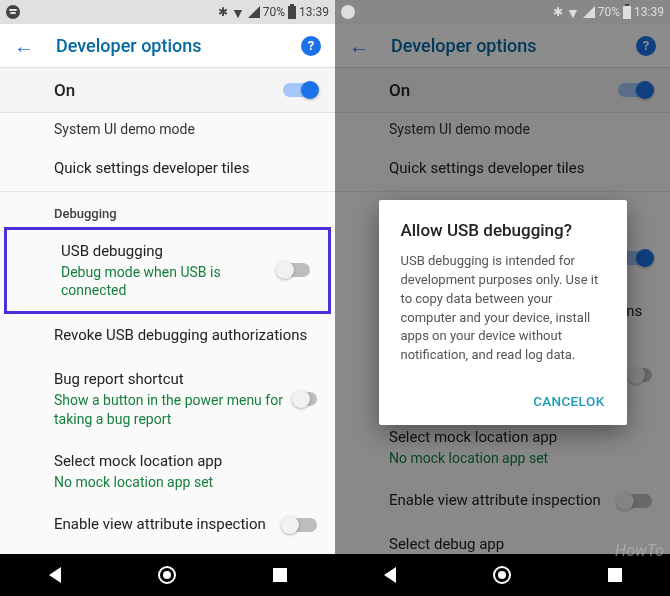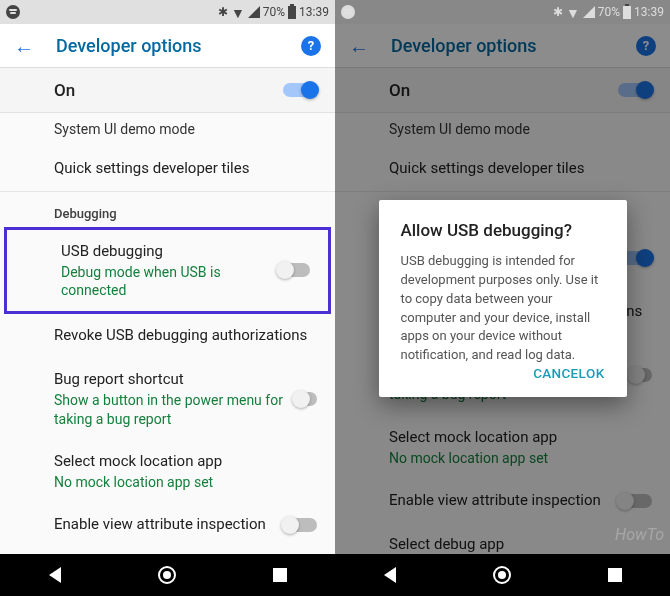--- a/index.html
+++ b/index.html
@@ -33,24 +33,24 @@
   .cutrow { padding: 0 16px 10px 54px; font-size:15px; color:#222; }
   .highlight { border: 3px solid #4b2ed4; margin: 0 4px; }
   .navbar { height: 42px; background: #000; display:flex; align-items:center; justify-content:space-around; }
   .circle-icon { width:18px; height:18px; border:2px solid #fff; border-radius:50%; position:relative; }
   .circle-icon::after { content:''; position:absolute; top:3px; left:3px; width:8px; height:8px; background:#fff; border-radius:50%; }
   .square-icon { width:14px; height:14px; background:#fff; }
   
   .scrim { position:absolute; inset:0; background:rgba(0,0,0,.45); }
   .dialog { position:absolute; left:50%; top:200px; transform:translateX(-50%); width:248px; background:#fff; border-radius:2px; box-shadow:0 8px 24px rgba(0,0,0,.4); padding:20px 22px 8px 22px; }
   .dialog-title { font-size:17px; font-weight:500; color:#222; margin-bottom:12px; }
-  .dialog-body { font-size:13px; color:#555; line-height:1.45; margin-bottom:0; }
+  .dialog-body { font-size:13px; color:#555; line-height:1.45; margin-bottom:28px; }
   .dialog-actions { display:flex; justify-content:flex-end; padding-bottom:8px; }
   .dialog-btn { color:#1a9bb8; font-size:13.5px; font-weight:500; cursor:pointer; letter-spacing:.3px; }
-  .watermark { position:absolute; right:6px; bottom:52px; color:#bbb; font-size:16px; font-style:italic; opacity:.6; pointer-events:none; }
+  .watermark { position:absolute; right:6px; bottom:36px; color:#bbb; font-size:16px; font-style:italic; opacity:.6; pointer-events:none; }
   .tri { display:inline-block; width:0; height:0; border-top:8px solid transparent; border-bottom:8px solid transparent; border-right:12px solid #fff; }
   .batt { display:inline-block; width:8px; height:13px; background:#444; position:relative; }
   .batt::before { content:''; position:absolute; top:-2px; left:2px; width:4px; height:2px; background:#444; }
   .wifi { display:inline-block; font-size:14px; transform:translateY(1px); }
   .signal { display:inline-block; width:0; height:0; border-bottom:12px solid #444; border-left:12px solid transparent; }
 </style>
 </head>
 <body>
 
 <div class="phone">

